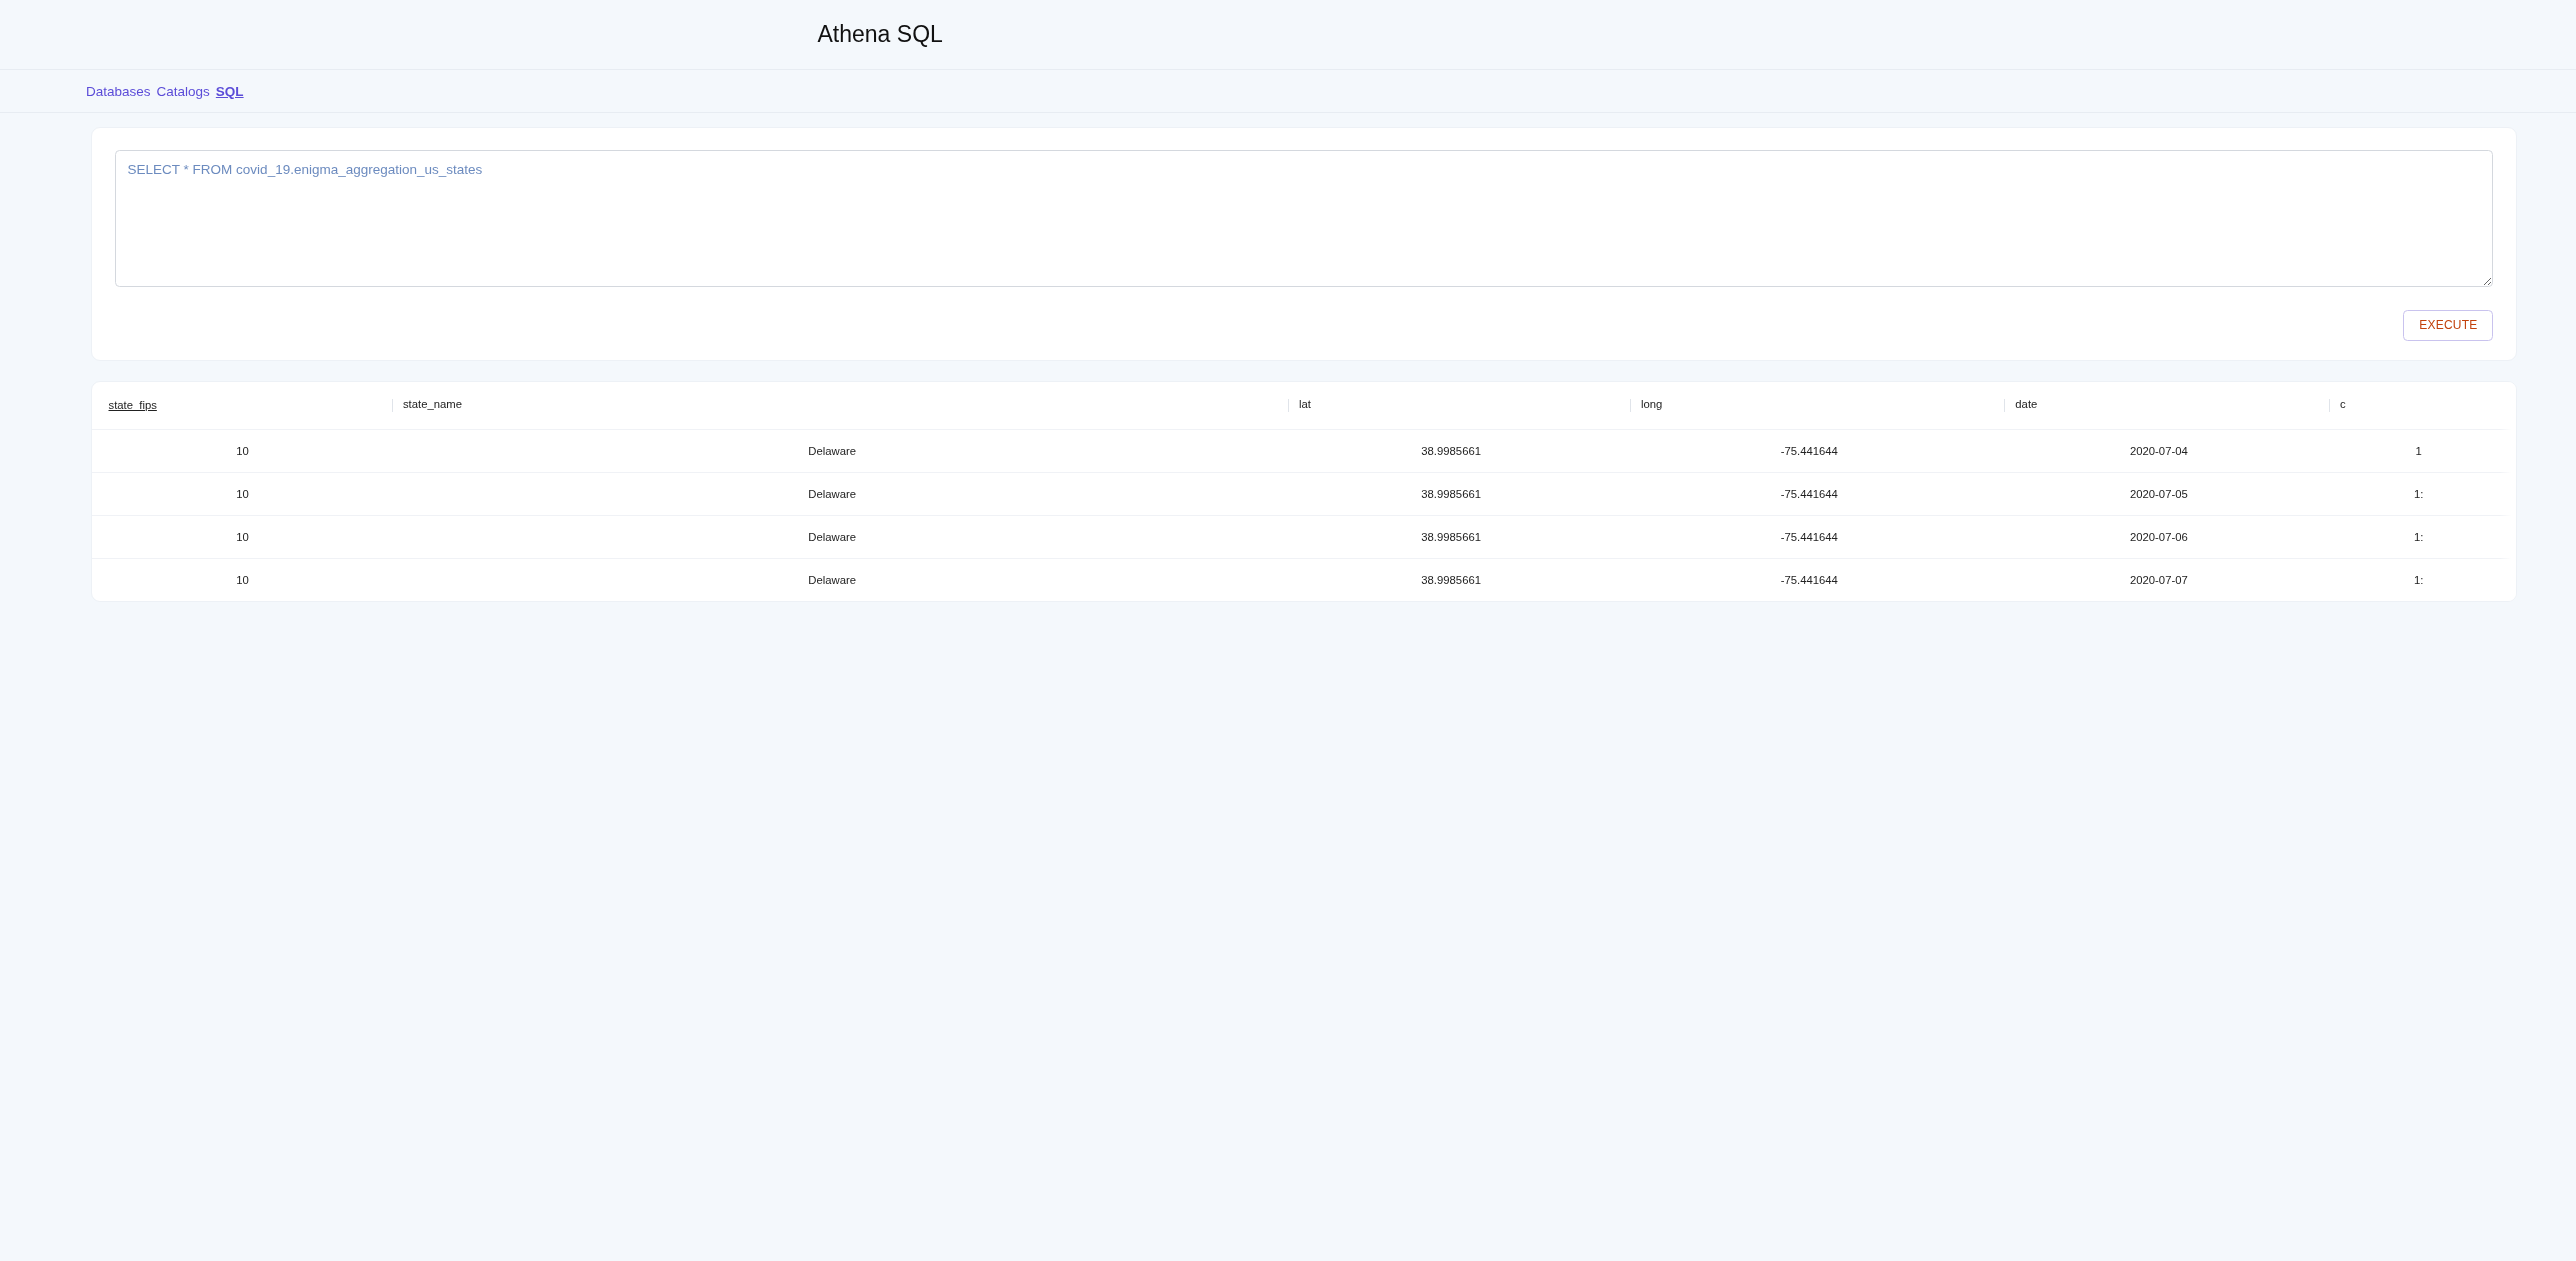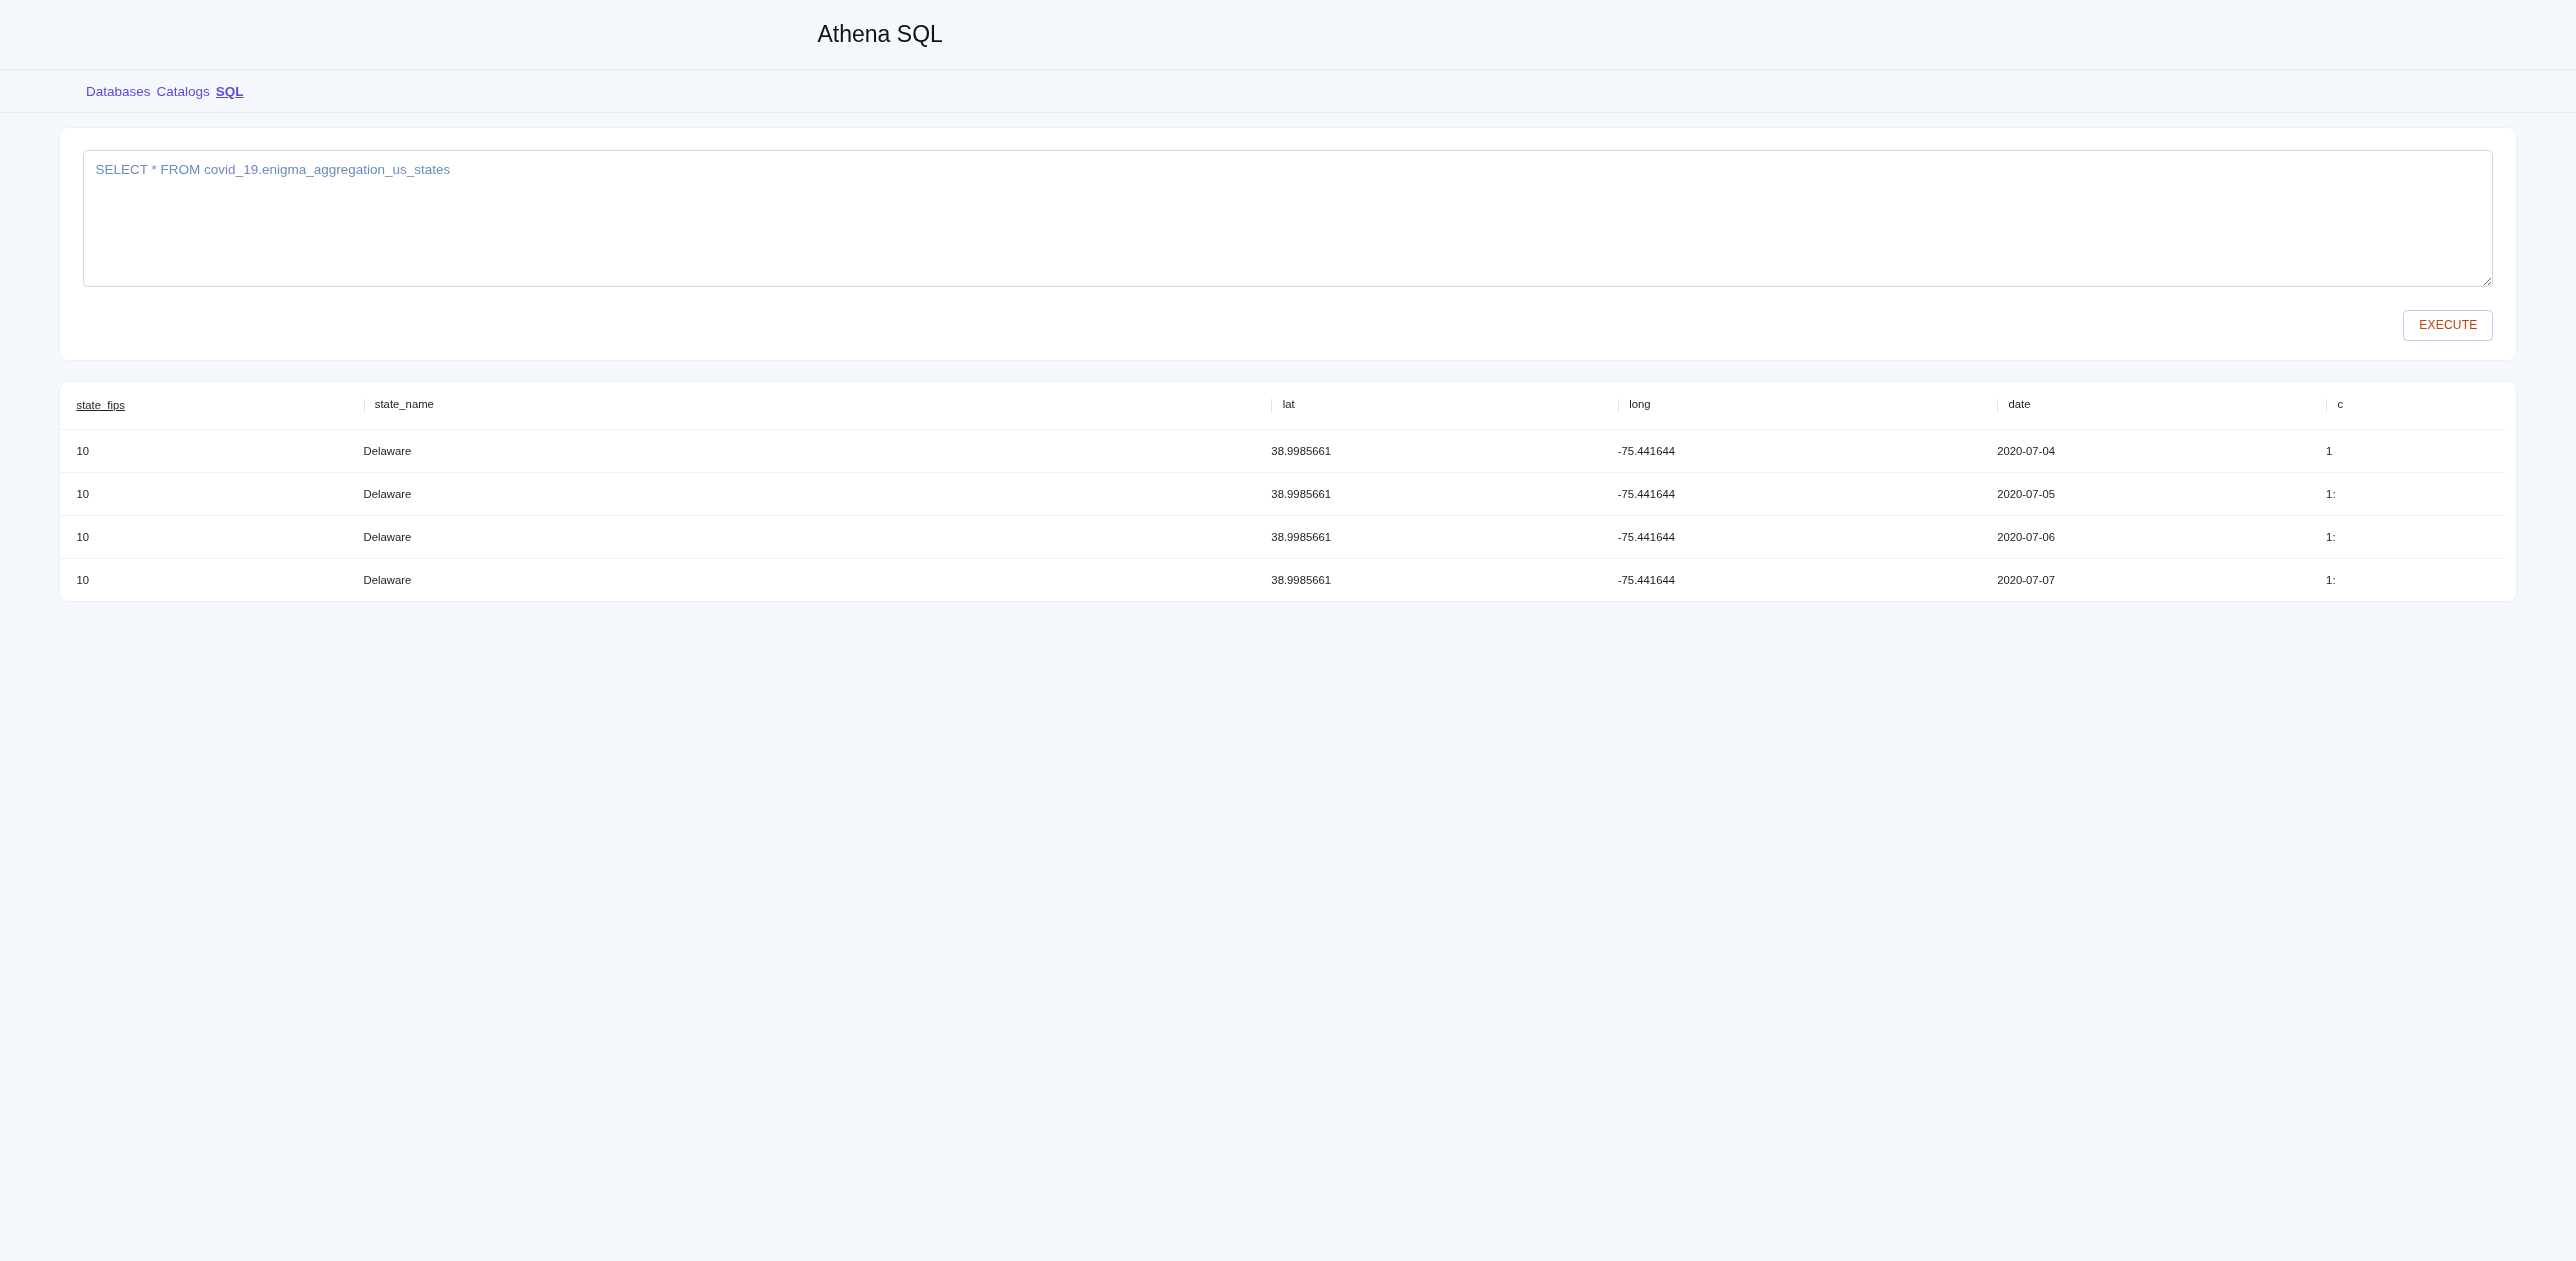--- a/index.html
+++ b/index.html
@@ -45,20 +45,21 @@
       cursor: pointer;
       text-decoration: none;
     }
     .nav-link.active {
       text-decoration: underline;
       font-weight: 700;
       text-align: right;
     }
     .content-area {
       padding: 13.5px 59px 0 59px;
+      margin-left: 32px;
     }
     .card {
       background: #fff;
       border: 0.8px solid #edf1f6;
       border-radius: 9px;
       padding: 22.6px 22.6px 13.5px 22.6px;
       margin-bottom: 19.6px;
     }
     .sql-textarea {
       width: 100%;
@@ -123,20 +124,21 @@
       vertical-align: middle;
     }
     .results-table thead th:first-child .th-sep { display:none; }
     .results-table tbody td {
       font-size: 11.3px;
       color: #222;
       padding: 15px 7.5px 15px 7.5px;
       border-top: 0.8px solid #f0f2f6;
       white-space: nowrap;
       overflow: hidden;
+      text-align: center;
     }
     .results-table thead th:first-child,
     .results-table tbody td:first-child {
       padding-left: 16.5px;
     }
     
     .results-fade {
       position: absolute;
       top: 0; right: 0; bottom: 0;
       width: 16.5px;

